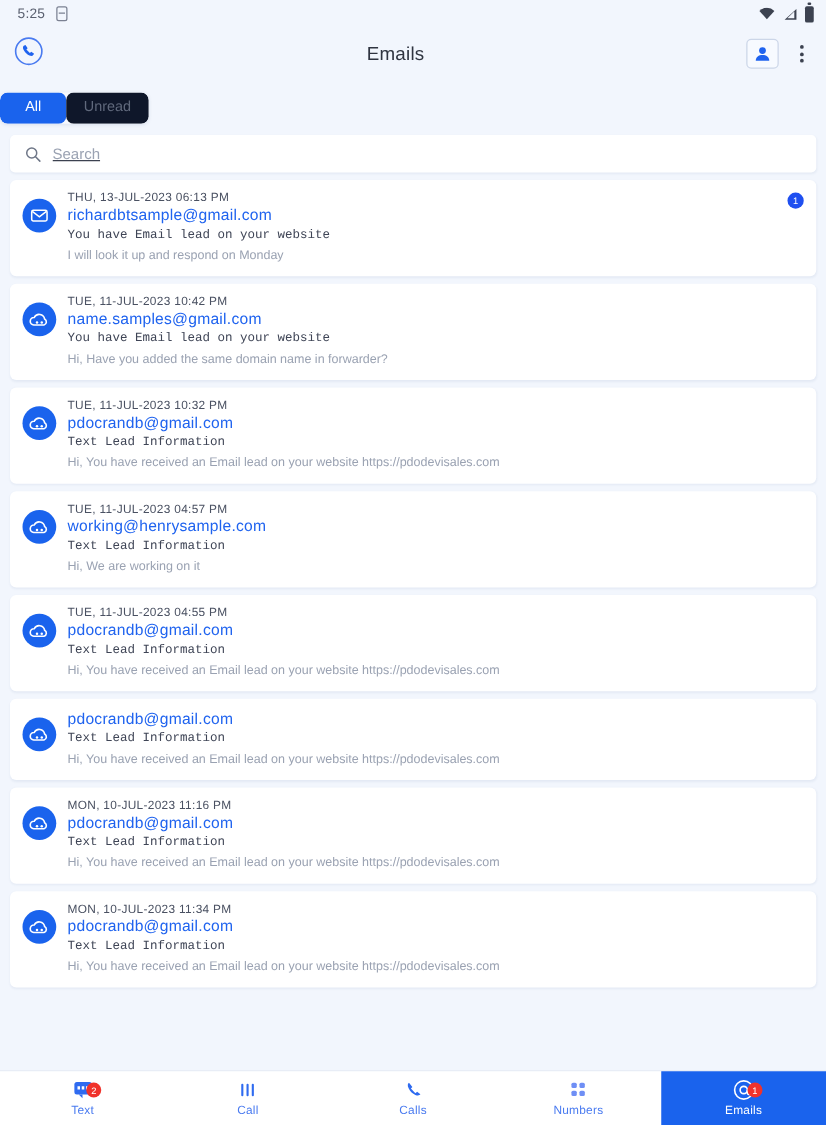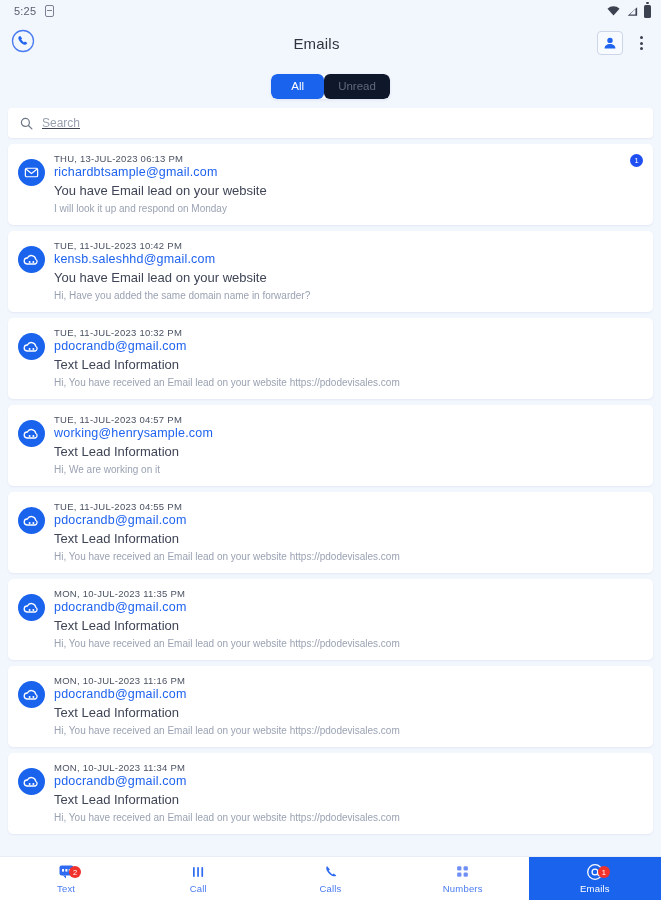--- a/index.html
+++ b/index.html
@@ -37,21 +37,21 @@
   .appbar-title { font-size: 15px; color: #2f3440; letter-spacing: .2px; }
   .appbar-right { display: flex; align-items: center; gap: 10px; }
   .contact-btn {
     width: 26px; height: 24px; border: 1px solid #ccd6e8; border-radius: 4px;
     background: #f7faff; display: flex; align-items: center; justify-content: center;
   }
   .kebab { width: 16px; height: 20px; display:flex; flex-direction:column; align-items:center; justify-content:center; gap:2.5px; }
   .kebab i { display:block; width:3px; height:3px; border-radius:50%; background:#3c4250; }
 
   
-  .segwrap { height: 44px; flex: 0 0 44px; display: flex; align-items: center; justify-content: center; }
+  .segwrap { height: 44px; flex: 0 0 44px; display: flex; align-items: center; justify-content: flex-start; }
   .segment {
     display: flex; border-radius: 6px; overflow: hidden;
     background: #f7f9fd; box-shadow: 0 1px 3px rgba(30,60,120,.10);
   }
   .seg-btn {
     min-width: 53px; height: 25px; padding: 0 14px;
     display: flex; align-items: center; justify-content: center;
     font-size: 11.5px; color: #60697c; background: #0f172a;
     border-radius: 6px; border: none; cursor: pointer;
   }
@@ -80,21 +80,21 @@
     cursor: pointer;
   }
   .avatar {
     flex: 0 0 27px; width: 27px; height: 27px; border-radius: 50%;
     background: #1a63ed; display: flex; align-items: center; justify-content: center;
     margin-top: 6px;
   }
   .card-body { flex: 1 1 auto; min-width: 0; }
   .row-date { font-size: 9.5px; color: #4a5162; letter-spacing: .25px; margin-bottom: 1px; }
   .row-from { font-size: 12.5px; color: #1f63ef; font-weight: normal; letter-spacing: .2px; margin-bottom: 4px; }
-  .row-subject { font-size: 13px; color: #3f4556; margin-bottom: 5px; }
+  .row-subject { font-size: 10px; color: #3f4556; margin-bottom: 5px; font-family: Liberation Mono, monospace; }
   .row-preview { font-size: 10px; color: #9aa2b2; overflow: hidden; text-overflow: ellipsis; white-space: nowrap; }
   .unread-dot {
     position: absolute; top: 10px; right: 10px;
     width: 13px; height: 13px; border-radius: 50%; background: #1f4ff0;
     color: #fff; font-size: 7.5px; display: flex; align-items: center; justify-content: center;
   }
 
   
   .bottomnav {
     flex: 0 0 44px; height: 44px; display: flex; background: #ffffff;
@@ -196,21 +196,21 @@
   <div class="email-card">
     <span class="avatar">
           <svg width="17" height="17" viewBox="0 0 17 16">
             <path d="M4 12.5a3 3 0 0 1 .4-6 4.4 4.4 0 0 1 8.3 1.2 2.6 2.6 0 0 1-.5 4.8z" fill="none" stroke="#fff" stroke-width="1.3"></path>
             <circle cx="6.6" cy="10.4" r="1" fill="#fff"></circle>
             <circle cx="10.4" cy="10.4" r="1" fill="#fff"></circle>
           </svg>
         </span>
     <div class="card-body">
       <div class="row-date">TUE, 11-JUL-2023 10:42 PM</div>
-      <div class="row-from">kensb.saleshhd@gmail.com</div>
+      <div class="row-from">name.samples@gmail.com</div>
       <div class="row-subject">You have Email lead on your website</div>
       <div class="row-preview">Hi, Have you added the same domain name in forwarder?</div>
     </div>
   </div>
 
   <div class="email-card">
     <span class="avatar">
           <svg width="17" height="17" viewBox="0 0 17 16">
             <path d="M4 12.5a3 3 0 0 1 .4-6 4.4 4.4 0 0 1 8.3 1.2 2.6 2.6 0 0 1-.5 4.8z" fill="none" stroke="#fff" stroke-width="1.3"></path>
             <circle cx="6.6" cy="10.4" r="1" fill="#fff"></circle>
@@ -259,21 +259,20 @@
 
   <div class="email-card">
     <span class="avatar">
           <svg width="17" height="17" viewBox="0 0 17 16">
             <path d="M4 12.5a3 3 0 0 1 .4-6 4.4 4.4 0 0 1 8.3 1.2 2.6 2.6 0 0 1-.5 4.8z" fill="none" stroke="#fff" stroke-width="1.3"></path>
             <circle cx="6.6" cy="10.4" r="1" fill="#fff"></circle>
             <circle cx="10.4" cy="10.4" r="1" fill="#fff"></circle>
           </svg>
         </span>
     <div class="card-body">
-      <div class="row-date">MON, 10-JUL-2023 11:35 PM</div>
       <div class="row-from">pdocrandb@gmail.com</div>
       <div class="row-subject">Text Lead Information</div>
       <div class="row-preview">Hi, You have received an Email lead on your website https://pdodevisales.com</div>
     </div>
   </div>
 
   <div class="email-card">
     <span class="avatar">
           <svg width="17" height="17" viewBox="0 0 17 16">
             <path d="M4 12.5a3 3 0 0 1 .4-6 4.4 4.4 0 0 1 8.3 1.2 2.6 2.6 0 0 1-.5 4.8z" fill="none" stroke="#fff" stroke-width="1.3"></path>

